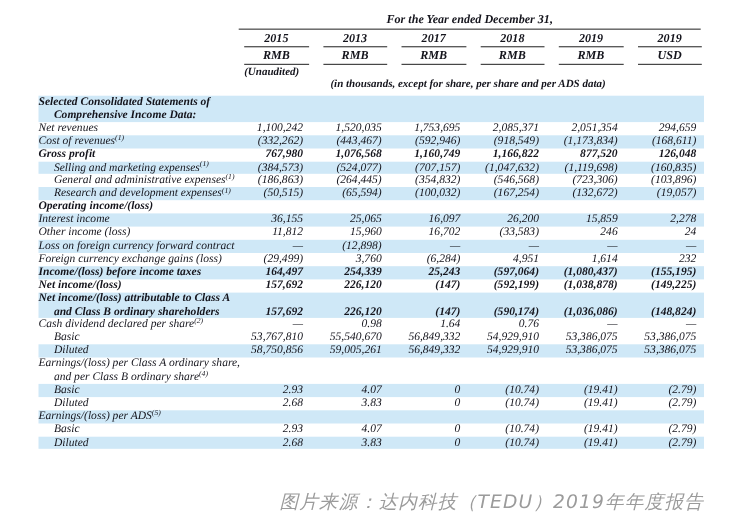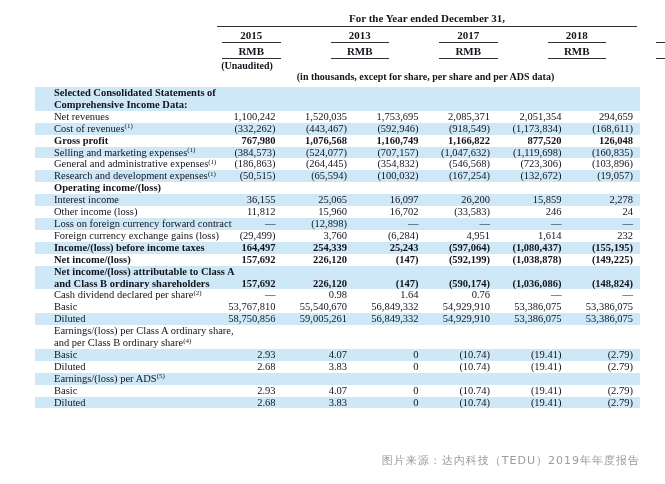--- a/index.html
+++ b/index.html
@@ -1,53 +1,53 @@
 <!DOCTYPE html>
 <html style="--stripe: #cfe8f7; --rule: #333333; --text: #14141c; --caption: #9b9b9b;"><head>
 <meta charset="utf-8">
 <style>
   html,body{margin:0;padding:0;background:#fff;}
   .page{
     position:relative;width:665px;height:484px;background:#ffffff;overflow:hidden;
-    font-family:"Liberation Serif","DejaVu Serif",serif;color:var(--text,#14141c);
+    font-family:"Liberation Serif","DejaVu Serif",serif;color:var(--text,#14141c);font-style:italic;
   }
   .table-wrap{position:absolute;left:35px;top:12px;width:605px;}
   
   .thead{display:flex;}
   .label-spacer{flex:0 0 176px;}
   .period{width:429px;}
   .period-title{
     font-weight:bold;font-size:11px;text-align:center;white-space:nowrap;
     border-bottom:1px solid var(--rule,#333);padding-bottom:1px;margin:0 3px 0 6px;line-height:13px;
   }
-  .cols{display:flex;gap:37px;}
+  .cols{display:flex;}
   .col{width:71.5px;flex:0 0 71.5px;}
   .yr,.unit{
     font-weight:bold;font-size:11px;text-align:center;line-height:12px;
     border-bottom:1px solid var(--rule,#333);margin:2px 2px 0 11px;padding-bottom:1px;
   }
   .subnote{position:relative;height:26px;font-weight:bold;}
   .unaudited{position:absolute;left:0;width:72px;top:1px;text-align:center;font-size:10px;}
   .units-note{position:absolute;left:0;right:0;top:12px;text-align:center;font-size:10px;white-space:nowrap;}
   
   .tbody{margin-top:2px;}
   .trow{display:flex;align-items:flex-end;line-height:11.9px;font-size:10.5px;}
   .trow.shade{background:var(--stripe,#cfe8f7);}
   .trow.bold{font-weight:bold;}
   .lbl{flex:0 0 176px;width:176px;white-space:nowrap;}
-  .lline{padding-left:19px;}
-  .lline.ind{}
+  .lline{padding-left:0;}
+  .lline.ind{padding-left:14px;}
   .lline sup{font-size:7px;line-height:0;position:relative;top:-3.5px;vertical-align:baseline;}
   .vals{display:flex;width:429px;flex:0 0 429px;}
   .val{width:71.5px;flex:0 0 71.5px;text-align:right;padding-right:7px;box-sizing:border-box;white-space:nowrap;}
   
   .footer{
     position:absolute;right:25px;bottom:16px;
     font-family:"DejaVu Sans","Liberation Sans",sans-serif;
-    font-size:11px;color:var(--caption,#9b9b9b);letter-spacing:1px;white-space:nowrap;
+    font-size:17px;color:var(--caption,#9b9b9b);letter-spacing:1px;white-space:nowrap;
   }
 </style>
 </head>
 <body>
 
 <div class="page">
   <div class="table-wrap">
     <div class="thead">
       <div class="label-spacer"></div>
       <div class="period">

